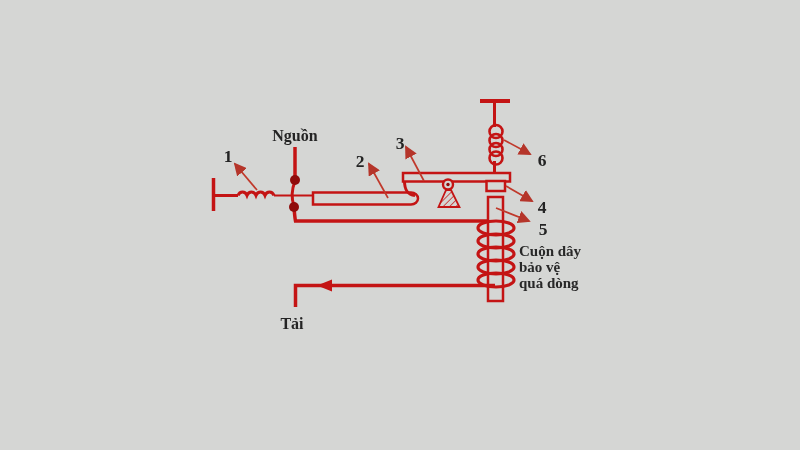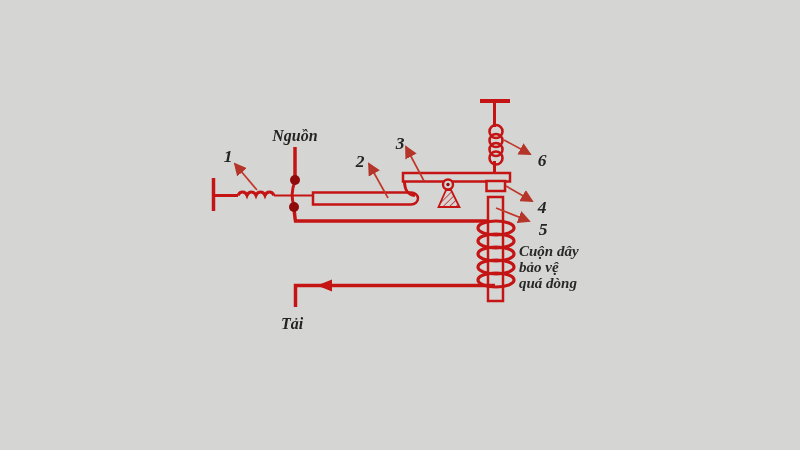--- a/index.html
+++ b/index.html
@@ -1,18 +1,18 @@
 <!DOCTYPE html>
 <html><head>
 <meta charset="utf-8">
 <style>
   html,body{margin:0;padding:0;}
   body{width:800px;height:450px;overflow:hidden;background:#d5d6d4;}
   .stage{position:relative;width:674px;height:450px;background:#d5d6d4;
-         font-family:"Liberation Serif","DejaVu Serif",serif;font-style:italic;}
+         font-family:"Liberation Serif","DejaVu Serif",serif;}
   svg{position:absolute;left:0;top:0;}
   .callout{font-family:"Liberation Serif","DejaVu Serif",serif;
            font-weight:bold;font-size:17.5px;fill:#242424;}
   .vlabel{font-family:"Liberation Serif","DejaVu Serif",serif;
           font-weight:bold;font-size:16px;fill:#242424;}
   .caption{font-family:"Liberation Serif","DejaVu Serif",serif;
            font-weight:bold;font-size:15px;fill:#282828;}
   .wire{stroke:#c41414;fill:none;}
   .part{stroke:#c41414;fill:#d5d6d4;}
   .leader{stroke:#c0392b;stroke-width:1.7;fill:none;}

